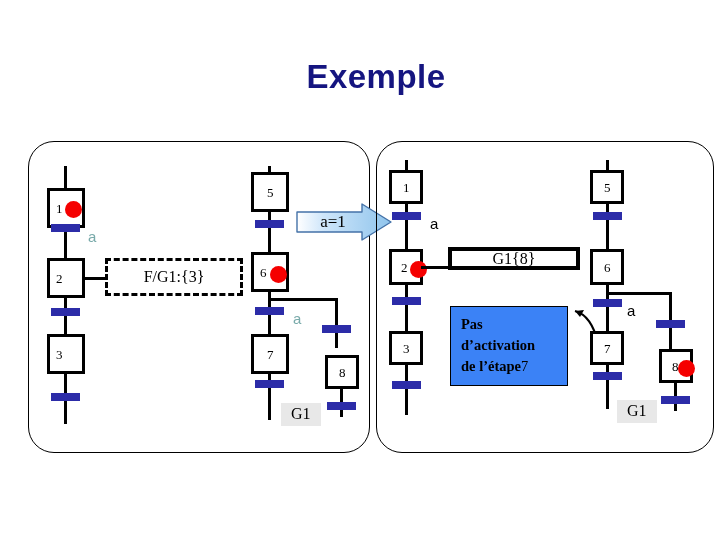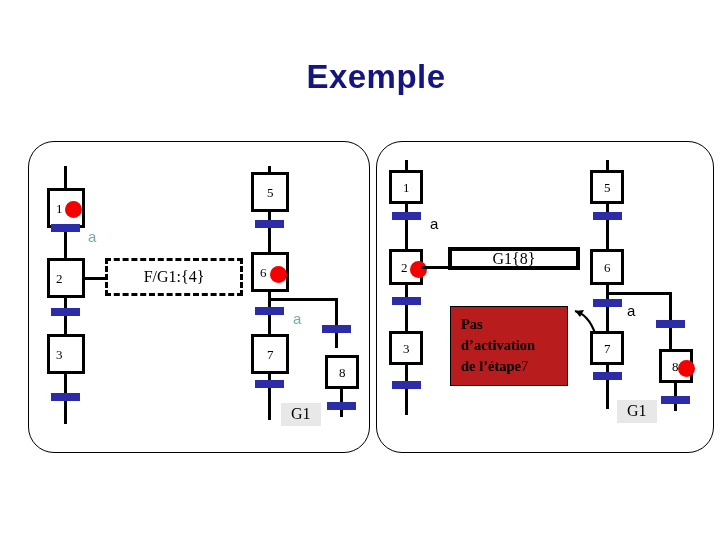--- a/index.html
+++ b/index.html
@@ -137,21 +137,21 @@
     color: #000000;
     padding: 3px 10px 4px 10px;
     line-height: 1;
   }
 
   
   .note {
     position: absolute;
     box-sizing: border-box;
     border: 1px solid #000000;
-    background: #b91c1c;
+    background: #3b82f6;
     font-family: "Liberation Serif", serif;
     font-weight: bold;
     font-size: 14.5px;
     line-height: 1.45;
     color: #000000;
     padding: 7px 22px 6px 10px;
   }
   .note .plain { font-weight: normal; }
 
   
@@ -193,21 +193,21 @@
 
   <div class="vline gr" style="left:64px; top:228px; height:40px;"></div>
   <div class="tbar" style="left:51px; top:224px;"></div>
   <div class="recept teal" style="left:88px; top:229px;">a</div>
 
   <div class="step" style="left:47px; top:258px;">
     <span class="num">2</span>
   </div>
 
   <div class="stub" style="left:85px; top:277px; width:22px;"></div>
-  <div class="action-box dashed" style="left:105px; top:258px; width:138px; height:38px;">F/G1:{4}</div>
+  <div class="action-box dashed" style="left:105px; top:258px; width:138px; height:38px;">F/G1:{3}</div>
 
   <div class="vline gr" style="left:64px; top:298px; height:44px;"></div>
   <div class="tbar" style="left:51px; top:308px;"></div>
 
   <div class="step" style="left:47px; top:334px;">
     <span class="num">3</span>
   </div>
 
   <div class="vline gr" style="left:64px; top:374px; height:50px;"></div>
   <div class="tbar" style="left:51px; top:393px;"></div>
@@ -241,20 +241,33 @@
   <div class="tbar" style="left:255px; top:380px;"></div>
 
   <div class="step" style="left:325px; top:355px; width:34px; height:34px;">
     <span class="num" style="left:11px;">8</span>
   </div>
   <div class="vline gr" style="left:340px; top:389px; height:28px;"></div>
   <div class="tbar" style="left:327px; top:402px;"></div>
 
   <div class="tag" style="left:281px; top:403px;">G1</div>
 
+  <div id="arrow-a1">
+    <svg width="96" height="38" viewBox="0 0 96 38" aria-hidden="true">
+      <defs>
+        <linearGradient id="arrowGrad" x1="0" y1="0" x2="1" y2="0">
+          <stop offset="0%" stop-color="#ffffff"></stop>
+          <stop offset="28%" stop-color="#cfe6fa"></stop>
+          <stop offset="100%" stop-color="#8fc4ec"></stop>
+        </linearGradient>
+      </defs>
+      <polygon points="1,9 66,9 66,1 95,19 66,37 66,29 1,29" fill="url(#arrowGrad)" stroke="#4472a8" stroke-width="1.4" stroke-linejoin="round"></polygon>
+    </svg>
+    <div class="arrow-label">a=1</div>
+  </div>
 
   <div class="panel" id="panel-after"></div>
 
   <div class="vline gr" style="left:405px; top:160px; height:18px;"></div>
 
   <div class="step" style="left:389px; top:170px; width:34px; height:34px;">
     <span class="num" style="left:11px;">1</span>
   </div>
 
   <div class="vline gr" style="left:405px; top:204px; height:50px;"></div>

